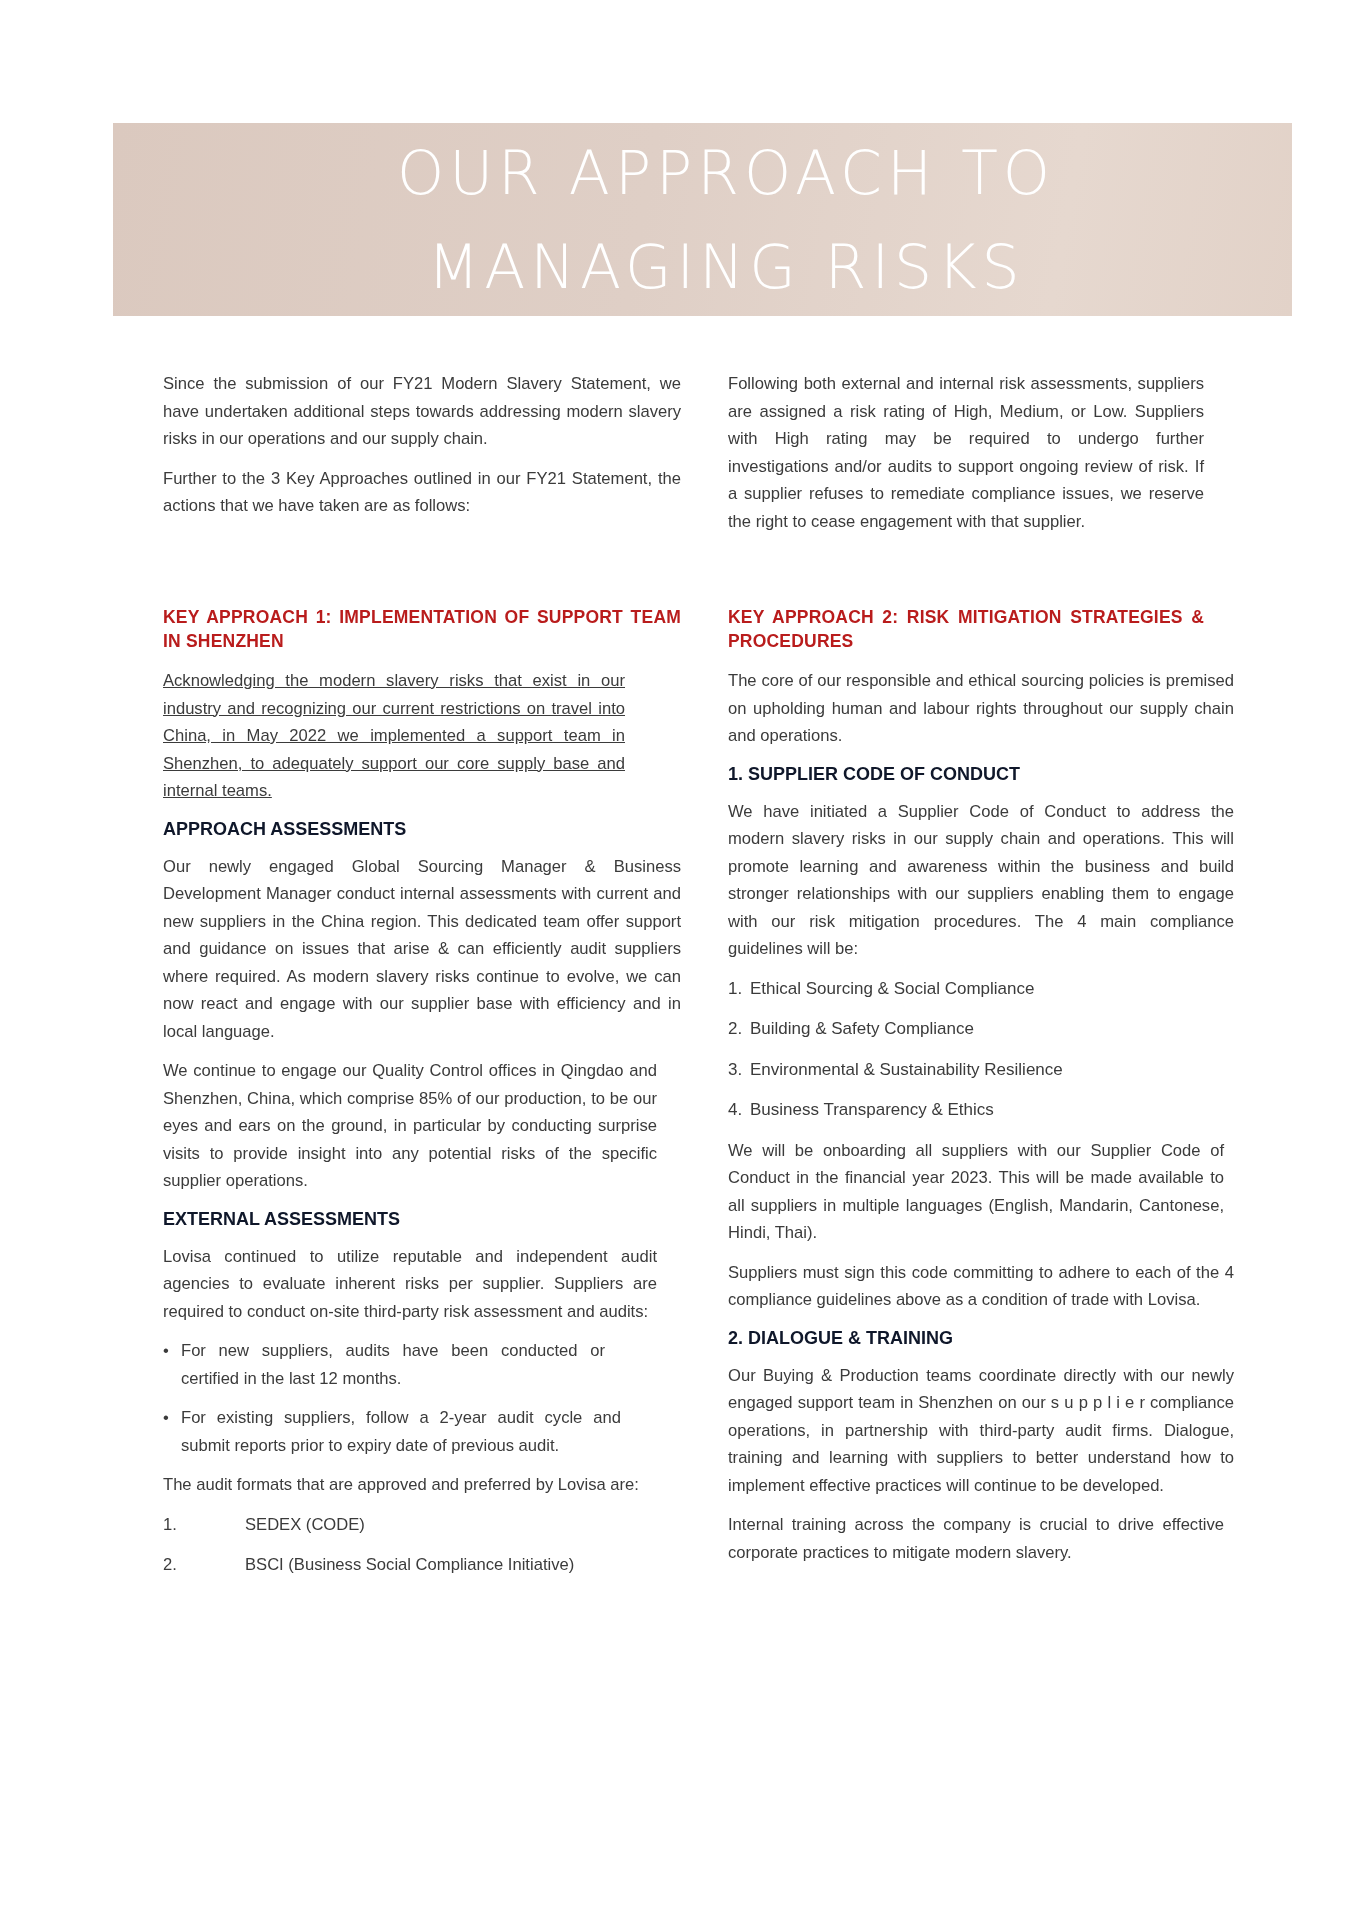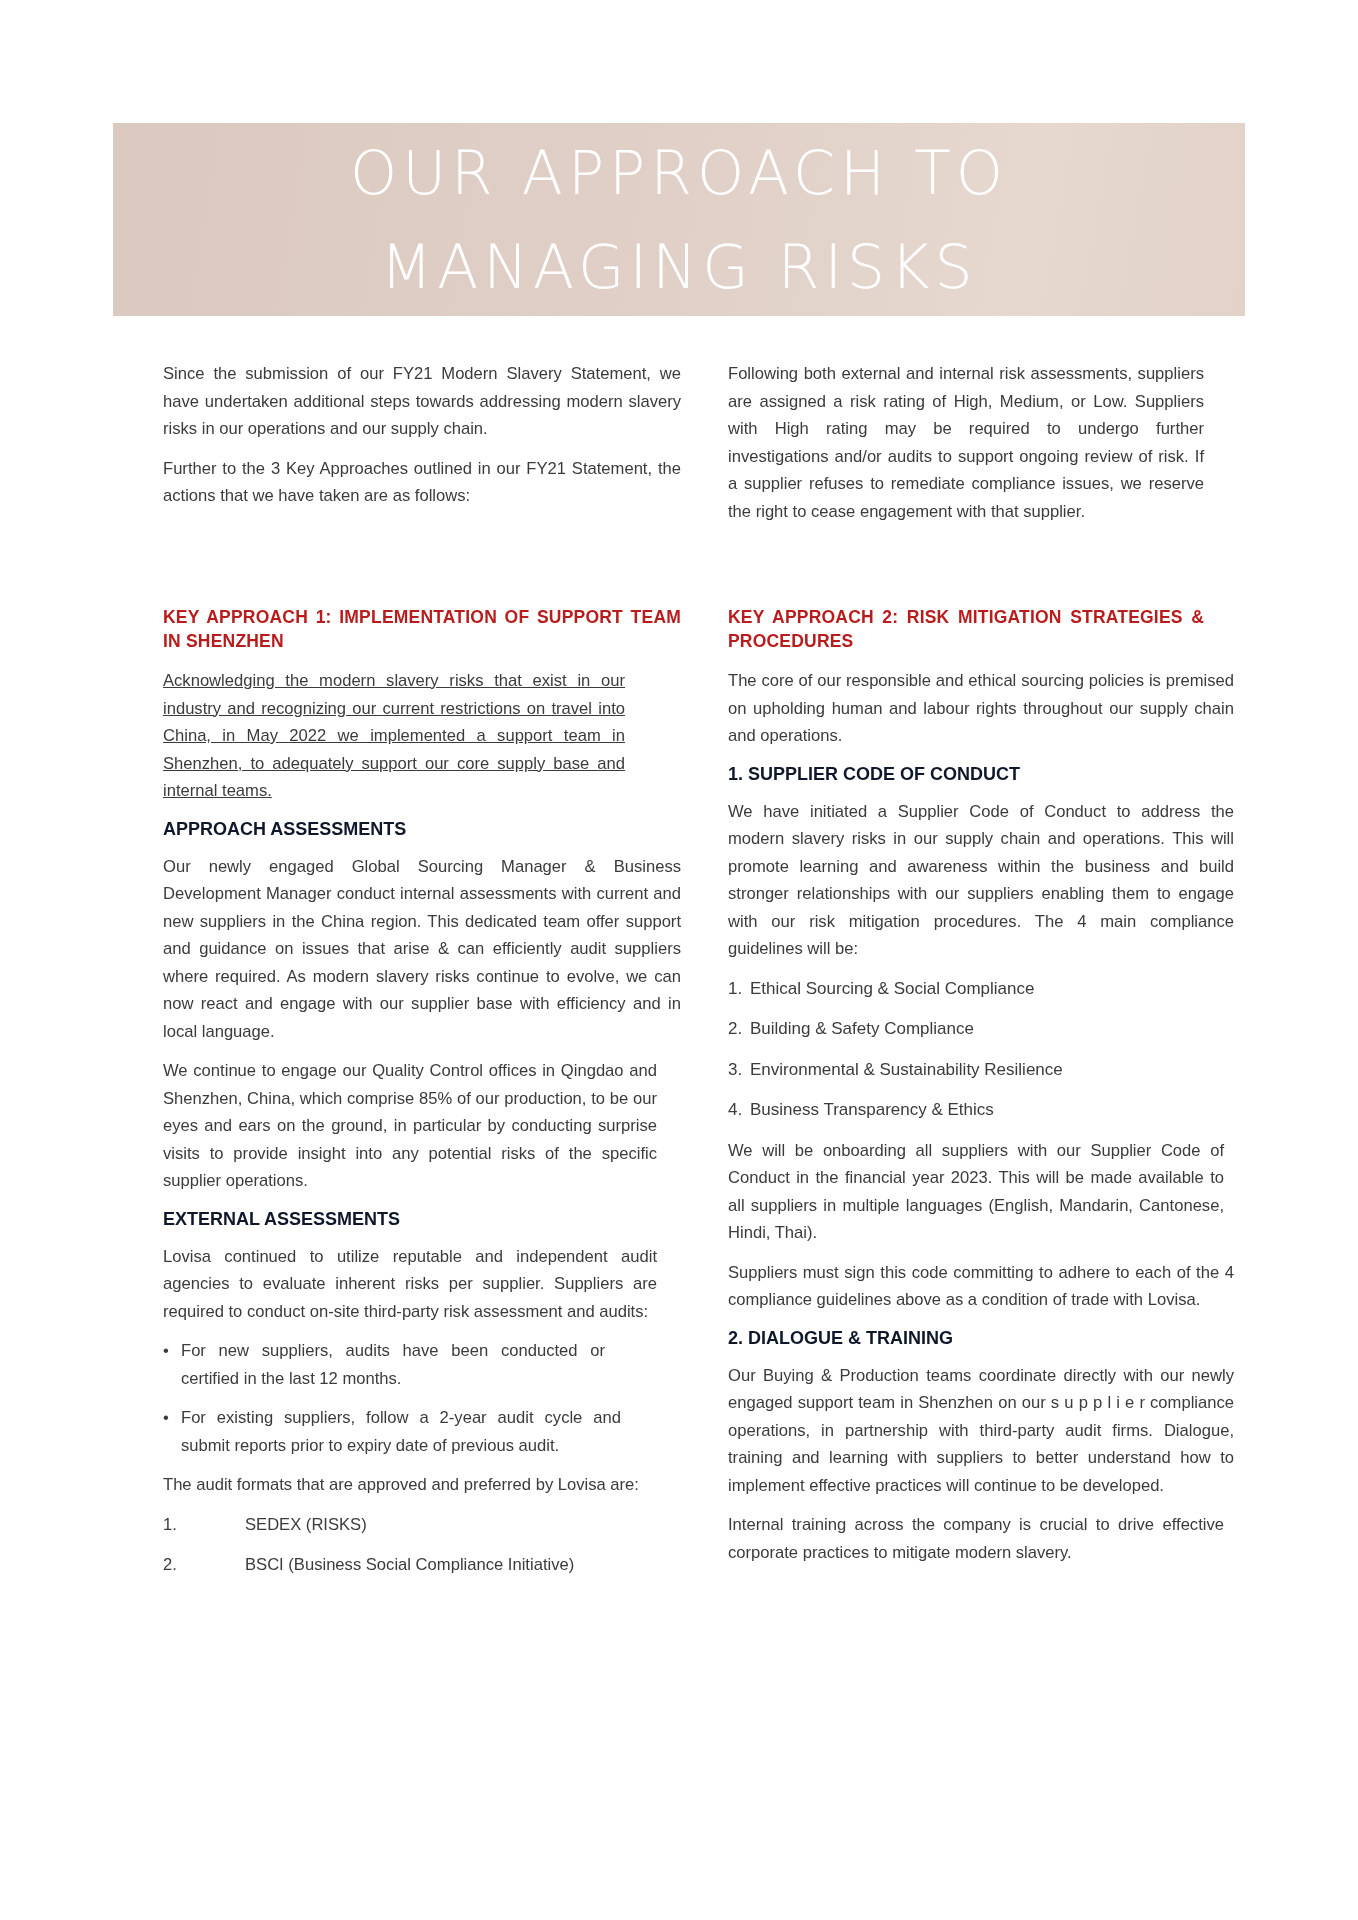--- a/index.html
+++ b/index.html
@@ -19,41 +19,42 @@
       position: absolute;
       left: 113px;
       top: 123px;
       width: 1132px;
       height: 193px;
       background: linear-gradient(100deg, #dbc9bf 0%, #dfcfc6 45%, #e6d8cf 80%, #e2d2c8 100%);
       display: flex;
       flex-direction: column;
       align-items: center;
       justify-content: center;
+      padding-left: 47px;
     }
     .banner-line {
       color: #ffffff;
       font-family: "DejaVu Sans", "Liberation Sans", sans-serif;
       font-weight: 300;
       font-size: 60px;
       letter-spacing: 5px;
       line-height: 94px;
       text-align: center;
       white-space: nowrap;
     }
     .col {
       position: absolute;
       font-size: 16.6px;
       line-height: 27.5px;
     }
     .col-left { left: 163px; width: 518px; }
     .col-right { left: 728px; width: 512px; }
 
     p {
-      margin: 0 0 12px 0;
+      margin: 10px 0 12px 0;
       text-align: justify;
     }
     .narrow { width: 462px; text-decoration: underline; }
     .narrow-r { width: 476px; }
     .heading {
       font-weight: bold;
       color: #b91c1c;
       font-size: 17.5px;
       line-height: 24px;
       margin: 0 0 14px 0;
@@ -135,21 +136,21 @@
   <div class="subheading">EXTERNAL ASSESSMENTS</div>
   <p style="width:494px;">Lovisa continued to utilize reputable and independent audit agencies to evaluate inherent risks per supplier. Suppliers are required to conduct on-site third-party risk assessment and audits:</p>
   <ul class="bullet-list">
     <li>For new suppliers, audits have been conducted or certified in the last 12 months.</li>
     <li style="width:440px;">For existing suppliers, follow a 2-year audit cycle and submit reports prior to expiry date of previous audit.</li>
   </ul>
   <p>The audit formats that are approved and preferred by Lovisa are:</p>
   <ol class="num-list">
     <li>
       <span class="num">1.</span>
-      <span>SEDEX (RISKS)</span>
+      <span>SEDEX (CODE)</span>
     </li>
     <li>
       <span class="num">2.</span>
       <span>BSCI (Business Social Compliance Initiative)</span>
     </li>
   </ol>
 </div>
 
 <div class="col col-right" style="top:605px; width:506px;">
   <div class="heading" style="width:476px;">KEY APPROACH 2: RISK MITIGATION STRATEGIES &amp; PROCEDURES</div>

